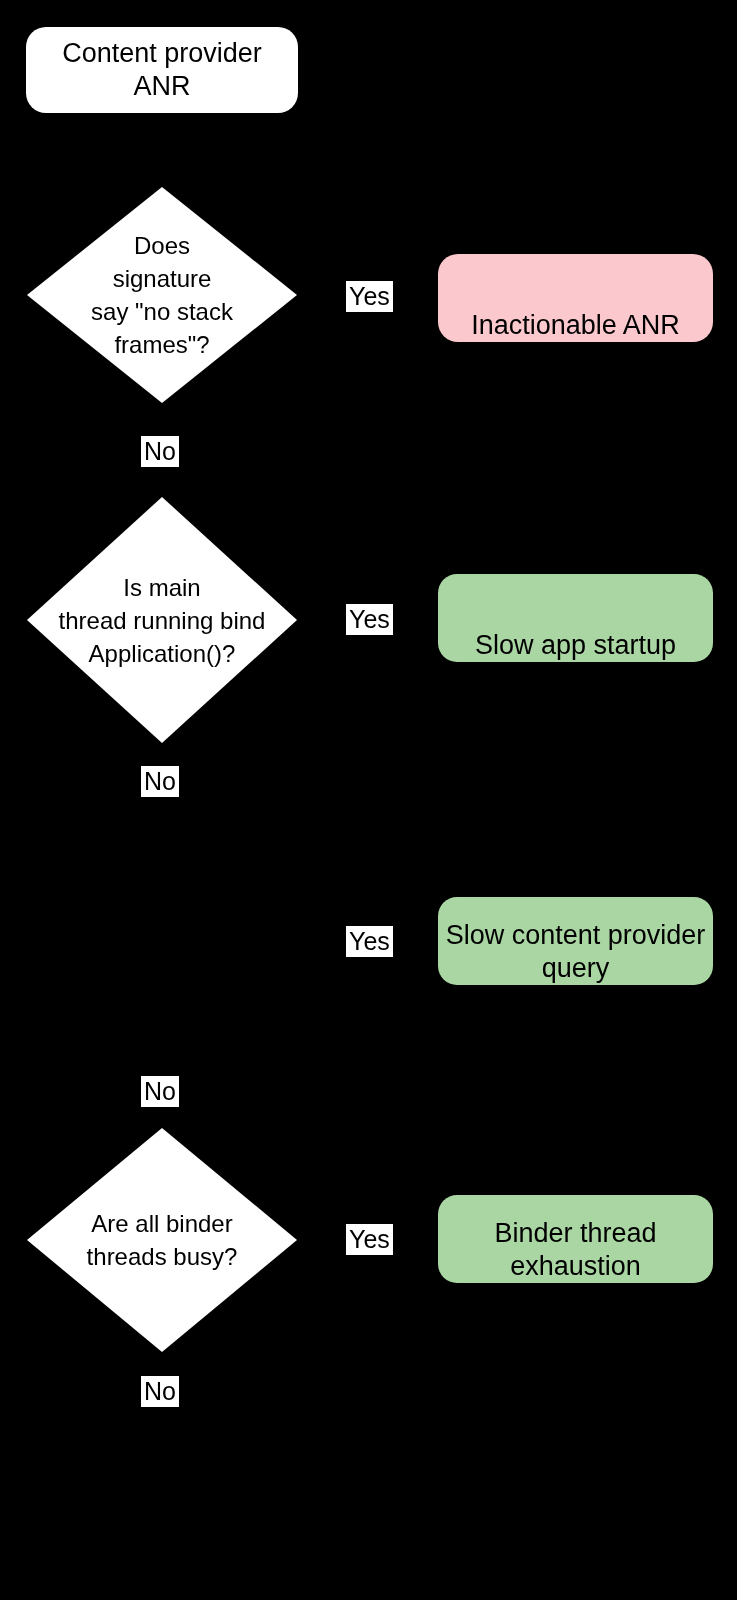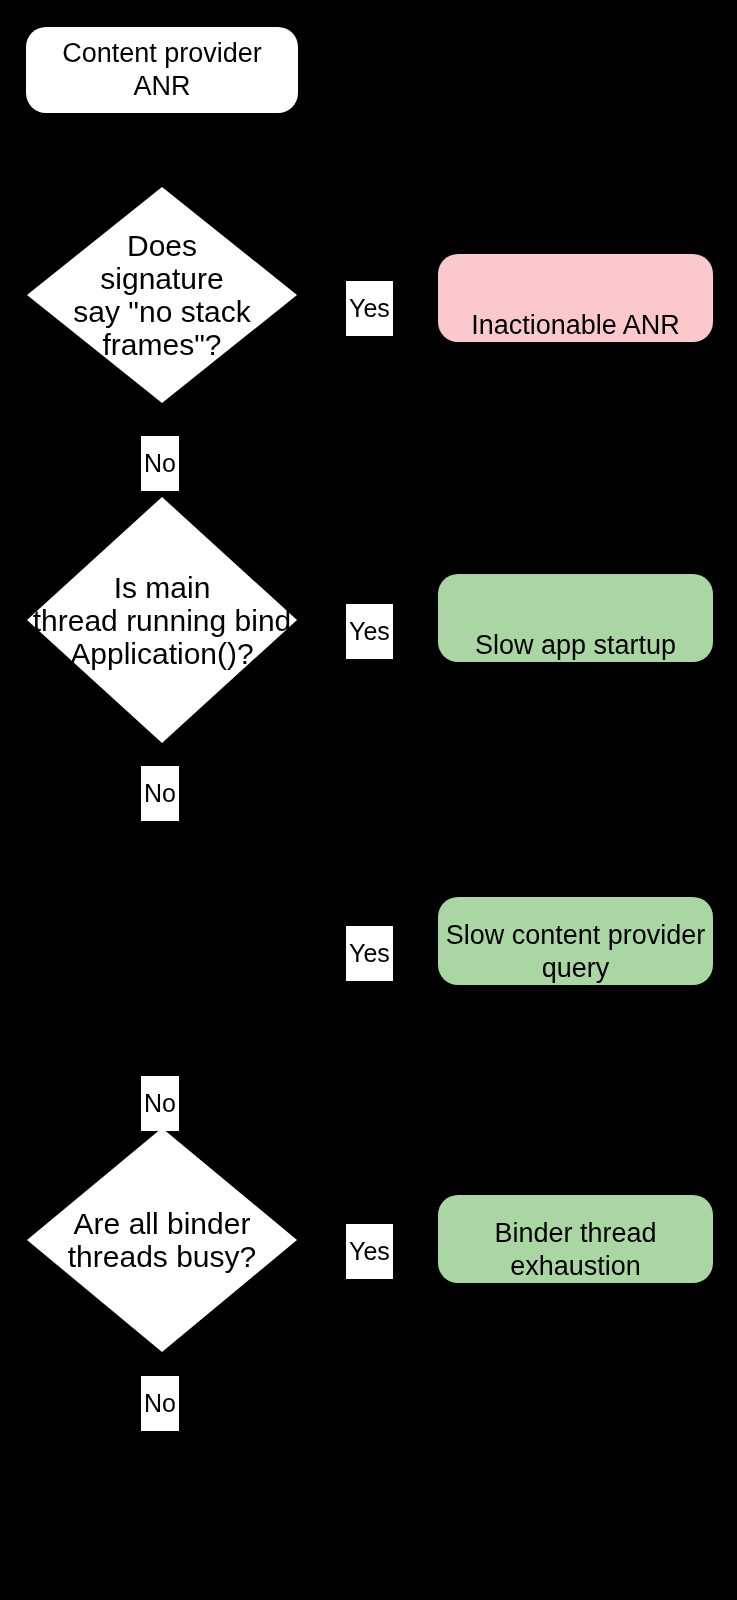--- a/index.html
+++ b/index.html
@@ -11,41 +11,41 @@
   }
   .rect{
     position:absolute;display:flex;align-items:center;justify-content:center;
     text-align:center;border-radius:20px;
   }
   .txt{white-space:pre-line;font-size:27px;line-height:33px;}
   .start{left:26px;top:27px;width:272px;height:86px;background:var(--node-fill,#fff);}
   .terminal{left:25px;top:1424px;width:273px;height:149px;background:var(--bad-fill,#fbc8cd);border-radius:22px;}
   .outcome{left:438px;width:275px;height:88px;align-items:flex-end;}
   .bad{background:var(--bad-fill,#fbc8cd);}
-  .good{background:var(--good-fill,#a9d6a2);}
+  .good{background:var(--good-fill,#a9d6a2);border-radius:19px;}
   .o1{top:254px;}.o2{top:574px;}.o3{top:897px;}.o4{top:1195px;}
   .diamond{position:absolute;}
   .diamond .shape{
     position:absolute;left:0;top:0;right:0;bottom:0;
     background:var(--node-fill,#fff);
     clip-path:polygon(50% 0,100% 50%,50% 100%,0 50%);
   }
   .diamond .q{
     position:absolute;left:-8px;top:0;right:-8px;bottom:0;
     display:flex;align-items:center;justify-content:center;
     text-align:center;white-space:pre-line;
-    font-size:30px;line-height:33px;
+    font-size:24px;line-height:33px;
   }
   .d1{left:27px;top:187px;width:270px;height:216px;}
   .d2{left:27px;top:497px;width:270px;height:246px;}
   .d3{left:27px;top:829px;width:270px;height:226px;}
   .d4{left:27px;top:1128px;width:270px;height:224px;}
   .edge-label{
     position:absolute;background:var(--node-fill,#fff);
-    font-size:25px;line-height:31px;padding:12px 3px;
+    font-size:25px;line-height:31px;padding:0 3px;
   }
   .y1{left:346px;top:281px;}
   .y2{left:346px;top:604px;}
   .y3{left:346px;top:926px;}
   .y4{left:346px;top:1224px;}
   .n1{left:141px;top:436px;}
   .n2{left:141px;top:766px;}
   .n3{left:141px;top:1076px;}
   .n4{left:141px;top:1376px;}
 </style>

